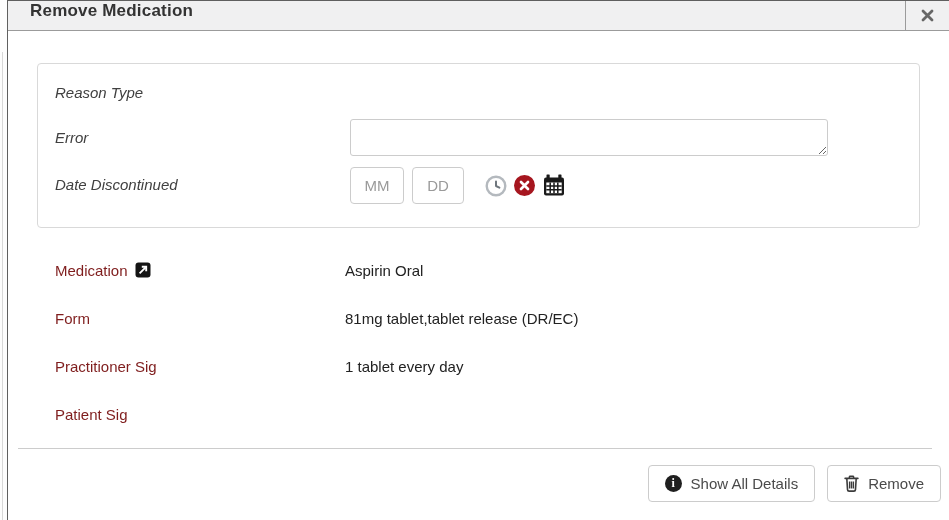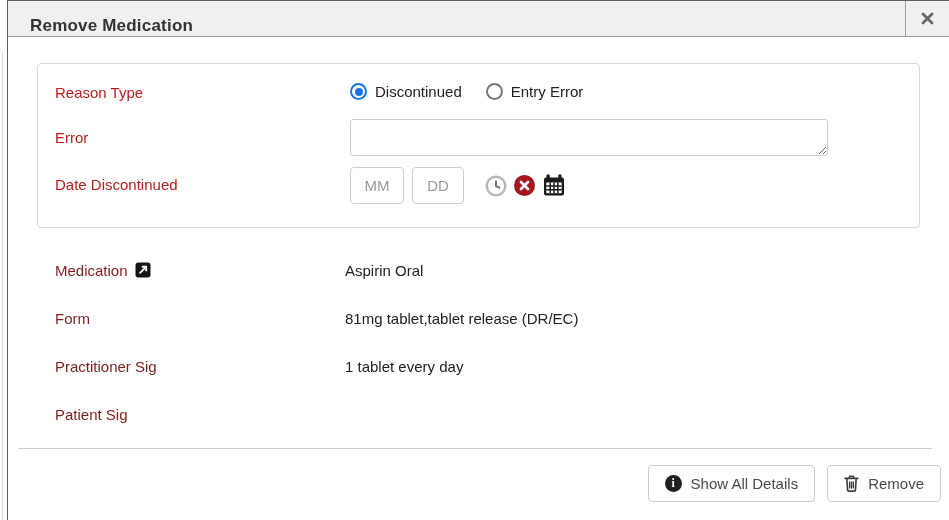--- a/index.html
+++ b/index.html
@@ -15,24 +15,24 @@
   .page-edge { position: absolute; left: 0; top: 0; width: 7px; height: 520px; background: #fdfdfd; }
   .page-edge-line { position: absolute; left: 2px; top: 52px; width: 1px; height: 468px; background: #d8d8d8; }
 
   .modal {
     position: absolute; left: 7px; top: 0; right: 0; bottom: 0;
     background: #fff;
     border-left: 1px solid #5f5f5f;
     border-top: 1px solid #5f5f5f;
   }
   .modal-header {
-    height: 36px;
+    height: 30px;
     background: var(--header-bg, #f0f0f1);
     border-bottom: 1px solid #9b9b9b;
-    display: flex; align-items: flex-end; gap: 47px;
+    display: flex; align-items: flex-start; gap: 47px;
   }
   .modal-title {
     flex: 1;
     padding-left: 22px;
     font-size: 17px; font-weight: bold; color: #333;
     letter-spacing: 0.2px;
   }
   .close-btn {
     width: 44px; height: 100%;
     border-left: 1px solid #9b9b9b;
@@ -40,21 +40,21 @@
     cursor: pointer;
   }
 
   
   .panel {
     position: absolute; left: 29px; top: 62px;
     width: 883px; height: 165px;
     border: 1px solid #d9d9d9; border-radius: 4px;
     background: #fff;
   }
-  .panel .flabel { position: absolute; left: 17px; font-size: 15px; color: #b91c1c; }
+  .panel .flabel { position: absolute; left: 17px; font-size: 15px; color: #404040; font-style: italic; }
   .lbl-reason-type { top: 20px; }
   .lbl-reason { top: 65px; }
   .lbl-date { top: 112px; }
 
   .radio-group { position: absolute; left: 312px; top: 19px; display: flex; gap: 24px; }
   .radio-option { display: flex; align-items: center; gap: 8px; cursor: pointer; }
   .radio { width: 17px; height: 17px; border-radius: 50%; position: relative; background: #fff; }
   .radio.selected { border: 2px solid var(--accent-blue, #1a73e8); }
   .radio.selected::after {
     content: ""; position: absolute; left: 2.5px; top: 2.5px; width: 8px; height: 8px;
@@ -126,30 +126,20 @@
     <div class="close-btn">
       <svg width="13" height="13" viewBox="0 0 13 13">
         <path d="M2 2 L11 11 M11 2 L2 11" stroke="#666" stroke-width="2.8" stroke-linecap="round" fill="none"></path>
       </svg>
     </div>
   </div>
 
   <div class="panel">
 
     <div class="flabel lbl-reason-type">Reason Type</div>
-    <div class="radio-group">
-      <div class="radio-option">
-        <span class="radio selected"></span>
-        <span class="radio-label">Discontinued</span>
-      </div>
-      <div class="radio-option">
-        <span class="radio unselected"></span>
-        <span class="radio-label">Entry Error</span>
-      </div>
-    </div>
 
     <div class="flabel lbl-reason">Error</div>
     <textarea class="reason-textarea" style=""></textarea>
 
     <div class="flabel lbl-date">Date Discontinued</div>
     <div class="date-group">
       <input class="date-input mm" placeholder="MM" style="">
       <input class="date-input dd" placeholder="DD" style="">
       <div class="date-icons">
         <button class="icon-btn">

